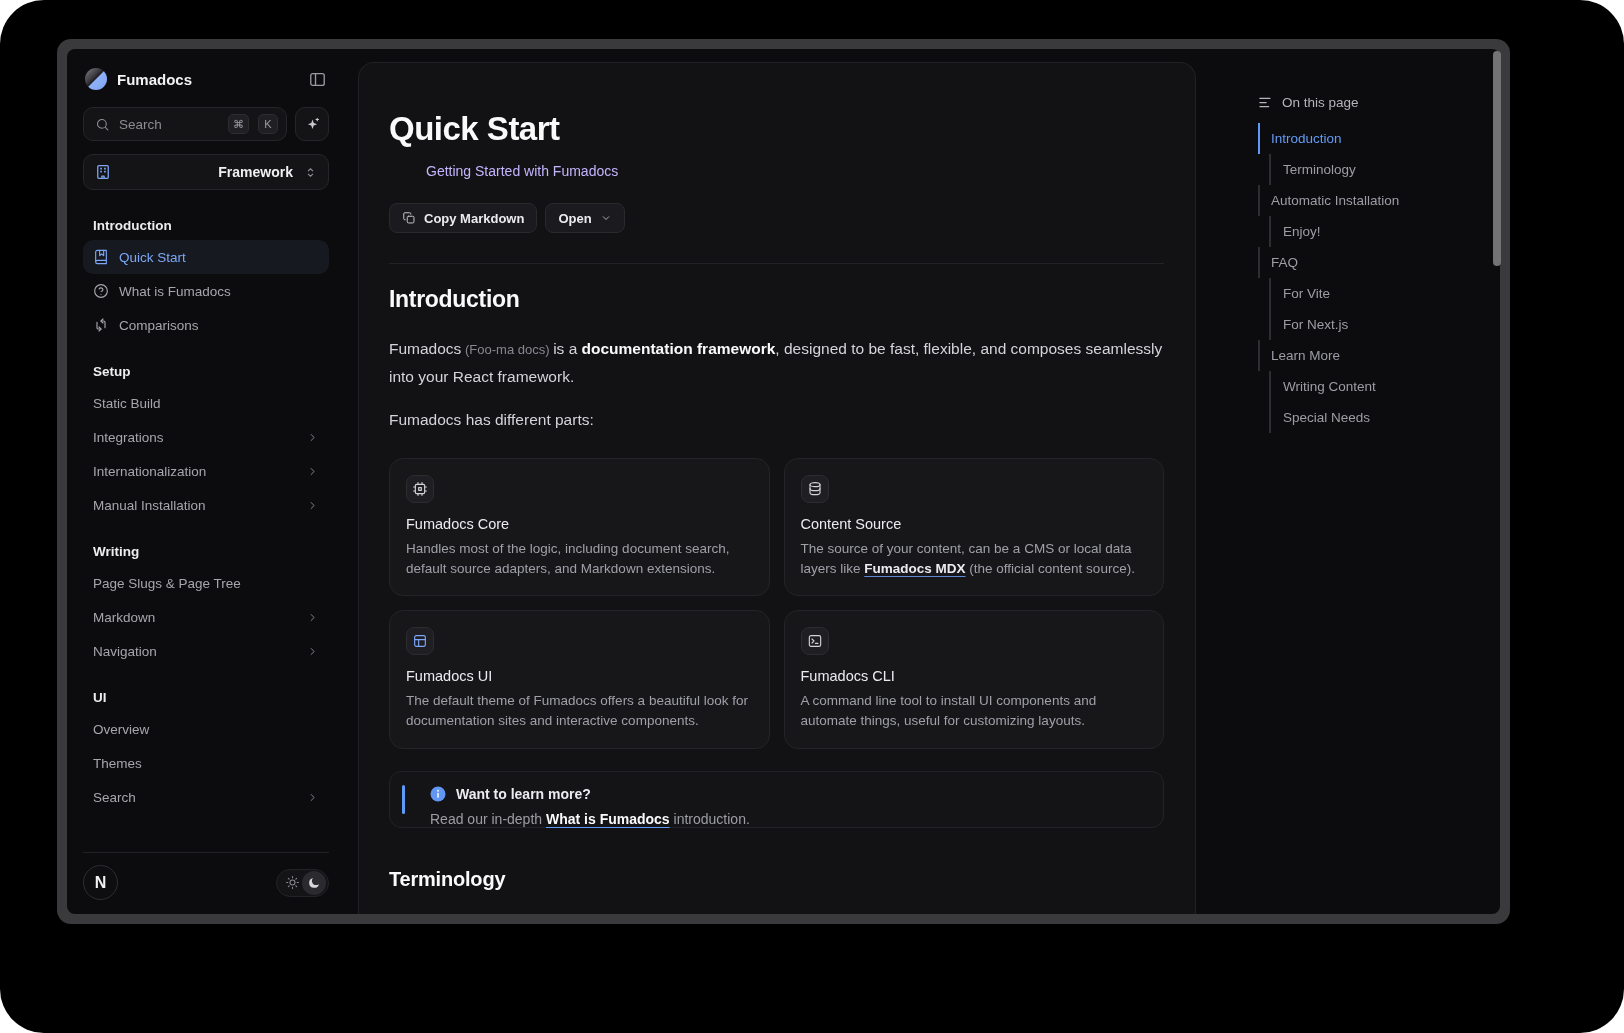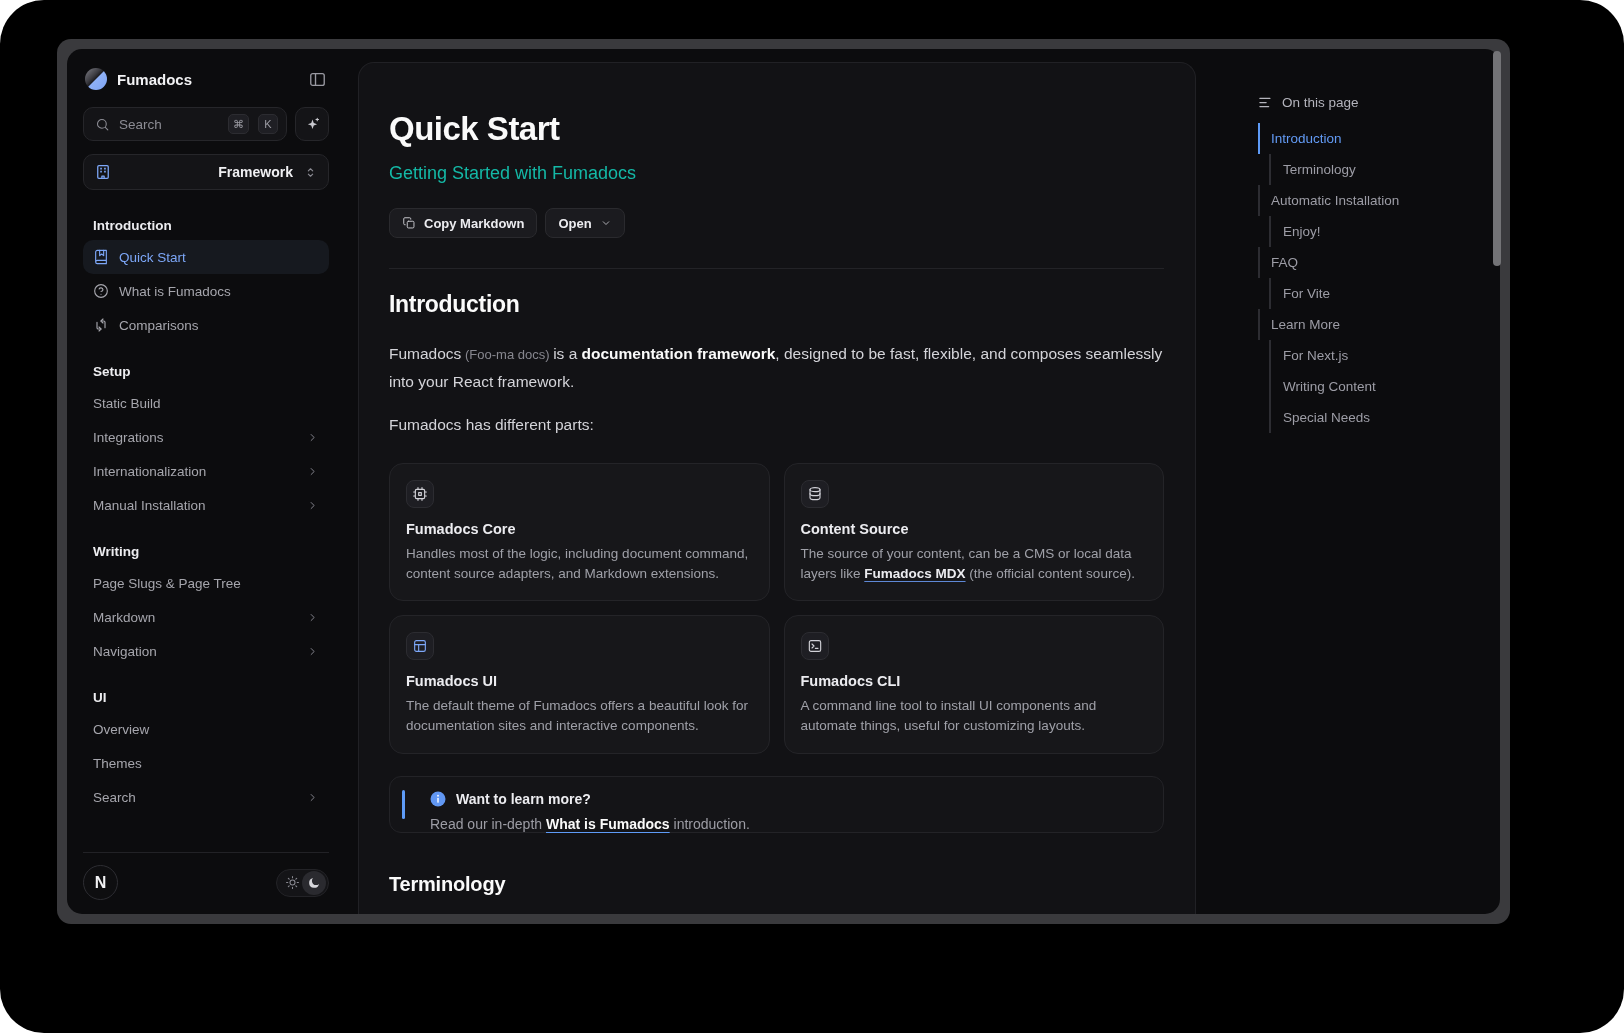--- a/index.html
+++ b/index.html
@@ -2,21 +2,21 @@
 <html><head>
 <meta charset="utf-8">
 <style>
   * { box-sizing: border-box; margin: 0; padding: 0; }
   html,body { width:1624px; height:1033px; background:#ffffff; font-family:"Liberation Sans", sans-serif; }
   .backdrop { position:relative; width:1624px; height:1033px; background:#000000; border-radius:44px; overflow:hidden; }
 
   
   .window { position:absolute; left:57px; top:39px; width:1453px; height:885px;
     background:#3a3a3d; border-radius:14px; padding:10px; box-shadow:0 30px 80px rgba(0,0,0,.7); }
-  .window-inner { width:100%; height:100%; background:#0c0c0e; border-radius:15px; display:flex; overflow:hidden; position:relative; }
+  .window-inner { width:100%; height:100%; background:#0c0c0e; border-radius:8px; display:flex; overflow:hidden; position:relative; }
   .scroll-thumb { position:absolute; top:12px; right:9px; width:8px; height:215px; background:#737376; border-radius:4px; z-index:30; }
 
   svg.ic { display:block; stroke:currentColor; fill:none; stroke-width:1.7; stroke-linecap:round; stroke-linejoin:round; }
 
   
   .sidebar { width:291px; flex:none; display:flex; flex-direction:column; padding:14px 29px 10px 16px; color:#a6a6ad; }
   .sb-header { display:flex; align-items:center; justify-content:space-between; height:32px; margin-bottom:12px; padding:0 2px; }
   .brand { display:flex; align-items:center; gap:10px; }
   .logo-circle { width:22px; height:22px; border-radius:50%;
     background:linear-gradient(135deg,#83838a 0%,#3a3a40 38%,#1b1b1f 49%,#8fb1f7 51%,#7da3f2 100%); }
@@ -51,40 +51,40 @@
     display:grid; place-items:center; color:#f2f2f4; font-size:16px; font-weight:700; }
   .theme-toggle { display:flex; align-items:center; gap:2px; background:#141417; border:1px solid #232327; border-radius:999px; padding:2px 2px 2px 8px; height:28px; }
   .theme-toggle .sun { color:#8a8a92; }
   .theme-toggle .moon-wrap { width:24px; height:24px; border-radius:50%; background:#2a2a2f; display:grid; place-items:center; color:#d6d6db; }
 
   
   .main-wrap { width:838px; flex:none; height:100%; padding-top:13px; }
   .main-panel { height:100%; background:#121215; border:1px solid #212125; border-bottom:none;
     border-radius:16px 16px 0 0; padding:47px 31px 0 30px; overflow:hidden; }
   .page-title { color:#fafafa; font-size:33px; font-weight:700; letter-spacing:-0.5px; }
-  .page-subtitle { margin-top:15px; color:#14b8a6; font-size:18px; }
+  .page-subtitle { margin-top:15px; color:#c4b5fd; font-size:14px;margin-left:37px; }
   .toolbar { margin-top:24px; display:flex; gap:8px; }
   .tool-btn { height:30px; display:inline-flex; align-items:center; gap:8px; background:#1b1b1f; border:1px solid #2a2a2e;
     border-radius:8px; padding:0 12px; color:#ececf0; font-size:13px; font-weight:700; cursor:pointer; }
   .tool-btn .tb-icon { color:#c5c5cb; }
   .hr { margin-top:30px; border:none; border-top:1px solid #232327; }
 
   h2.prose { margin-top:22px; color:#fafafa; font-size:23px; font-weight:700; letter-spacing:-0.3px; }
   h3.prose { margin-top:40px; color:#fafafa; font-size:20px; font-weight:700; letter-spacing:-0.2px; }
   p.prose { margin-top:22px; color:#d4d4d9; font-size:15.5px; line-height:1.78; }
   p.prose.tight { margin-top:16px; }
   .muted-paren { color:#87878f; font-size:13px; }
   .bold-white { color:#fafafa; font-weight:700; }
 
   .cards { margin-top:24px; display:grid; grid-template-columns:1fr 1fr; gap:14px; }
   .card { background:#17171a; border:1px solid #242428; border-radius:14px; padding:16px; }
   .card-icon { width:28px; height:28px; border-radius:8px; background:#1e1e23; border:1px solid #2c2c31;
     display:grid; place-items:center; color:#d2d2d8; margin-bottom:13px; }
   .card-icon.blue { color:#7da7f8; }
-  .card-title { color:#ececf0; font-size:14.5px; font-weight:700; margin-bottom:7px; }
+  .card-title { color:#ececf0; font-size:14.5px; font-weight:400; margin-bottom:7px; }
   .card-desc { color:#9fa0a8; font-size:13.5px; line-height:1.5; }
   .card-link { color:#ececf0; font-weight:700; text-decoration:underline; text-decoration-color:#5e88d6; text-underline-offset:3px; cursor:pointer; }
 
   .callout { margin-top:22px; position:relative; background:#141417; border:1px solid #232327; border-radius:12px;
     padding:14px 16px 0 40px; }
   .callout::before { content:""; position:absolute; left:12px; top:13px; bottom:13px; width:3px; border-radius:2px; background:#5e9bf7; }
   .callout-title-row { display:flex; align-items:center; gap:10px; }
   .callout-title { color:#ececf0; font-size:14px; font-weight:700; }
   .callout-body { margin-top:9px; color:#9d9da5; font-size:14px; }
   .callout-link { color:#fafafa; font-weight:700; text-decoration:underline; text-decoration-color:#5e9bf7; text-underline-offset:3px; cursor:pointer; }
@@ -321,21 +321,21 @@
           <div class="cards">
             <div class="card">
               <div class="card-icon">
                 <svg class="ic" width="16" height="16" viewBox="0 0 24 24">
                     <rect x="5" y="5" width="14" height="14" rx="2"></rect>
                     <rect x="10" y="10" width="4" height="4"></rect>
                     <path d="M9 2.5V5M15 2.5V5M9 19v2.5M15 19v2.5M2.5 9H5M2.5 15H5M19 9h2.5M19 15h2.5"></path>
                   </svg>
               </div>
               <div class="card-title">Fumadocs Core</div>
-              <div class="card-desc">Handles most of the logic, including document command, content source adapters, and Markdown extensions.</div>
+              <div class="card-desc">Handles most of the logic, including document search, default source adapters, and Markdown extensions.</div>
             </div>
 
             <div class="card">
               <div class="card-icon">
                 <svg class="ic" width="16" height="16" viewBox="0 0 24 24">
                     <ellipse cx="12" cy="5.5" rx="7.5" ry="3"></ellipse>
                     <path d="M4.5 5.5v6c0 1.66 3.36 3 7.5 3s7.5-1.34 7.5-3v-6"></path>
                     <path d="M4.5 11.5v6c0 1.66 3.36 3 7.5 3s7.5-1.34 7.5-3v-6"></path>
                   </svg>
               </div>
@@ -398,22 +398,22 @@
           </span>
           <span>On this page</span>
         </div>
         <div class="toc-list">
           <a class="toc-item active">Introduction</a>
           <a class="toc-item d3">Terminology</a>
           <a class="toc-item">Automatic Installation</a>
           <a class="toc-item d3">Enjoy!</a>
           <a class="toc-item">FAQ</a>
           <a class="toc-item d3">For Vite</a>
+          <a class="toc-item d3">For Next.js</a>
           <a class="toc-item">Learn More</a>
-          <a class="toc-item d3">For Next.js</a>
           <a class="toc-item d3">Writing Content</a>
           <a class="toc-item d3">Special Needs</a>
         </div>
       </aside>
 
     </div>
     <div class="scroll-thumb"></div>
   </div>
 </div>
 

